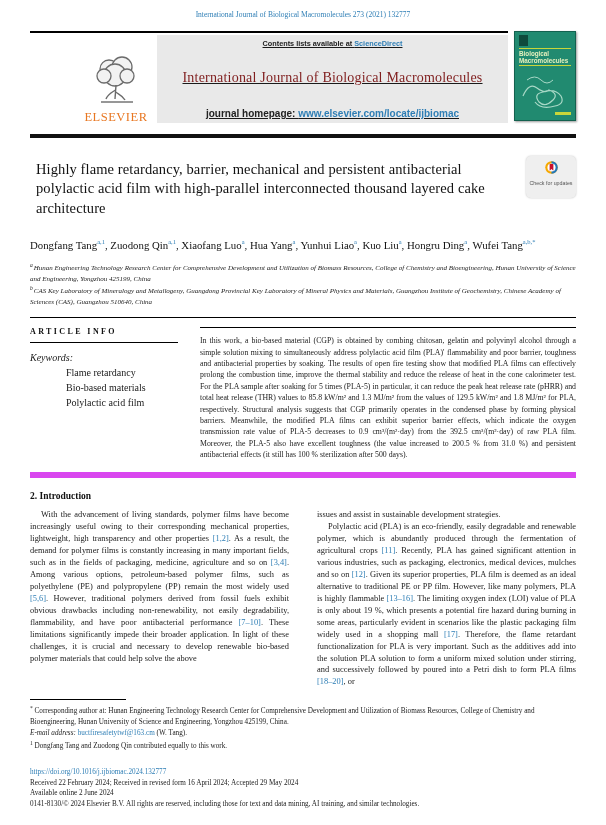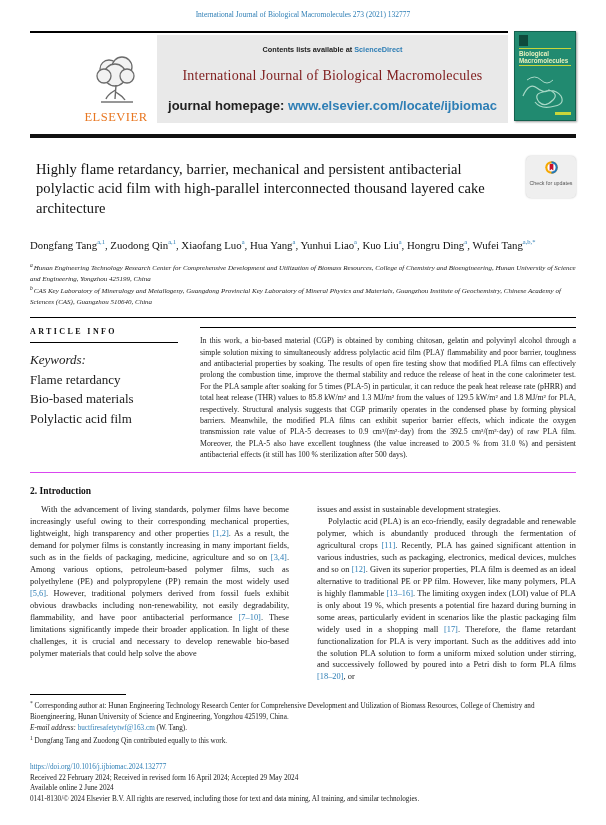--- a/index.html
+++ b/index.html
@@ -8,24 +8,24 @@
         font-family:"Liberation Serif", serif;color:#1a1a1a;}
   .link{color:#2e7eb5;text-decoration:none;cursor:pointer;}
   
   .ref-line{text-align:center;font-size:7.5px;color:#2e7eb5;margin-bottom:12px;}
   
   .header-row{display:flex;align-items:flex-start;}
   .header-main{flex:1;display:flex;border-top:2px solid #000;padding-top:2px;height:92px;}
   .logo-col{width:78px;display:flex;flex-direction:column;align-items:center;justify-content:flex-end;padding-bottom:2px;margin-left:47px;}
   .els-text{font-size:12.5px;color:#e87722;letter-spacing:0.5px;margin-top:1px;}
   .gray-box{flex:1;background:#e9e9e9;margin-left:2px;height:88px;display:flex;flex-direction:column;
-            align-items:center;justify-content:space-between;padding:10px 6px;box-sizing:border-box;}
+            align-items:center;justify-content:space-between;padding:4px 6px;box-sizing:border-box;text-decoration:underline;}
   .contents-line{font-family:"Liberation Sans", sans-serif;font-size:7.3px;font-weight:bold;color:#222;}
   .journal-title{font-size:14px;color:#7f1d1d;letter-spacing:0.2px;}
-  .homepage-line{font-family:"Liberation Sans", sans-serif;font-size:13px;font-weight:bold;color:#222;}
+  .homepage-line{font-family:"Liberation Sans", sans-serif;font-size:10px;font-weight:bold;color:#222;}
   
   .cover{width:62px;height:90px;background:#218a70;border:1px solid #14614f;margin-left:6px;
          position:relative;box-sizing:border-box;padding:3px 4px;overflow:hidden;
          font-family:"Liberation Sans", sans-serif;box-shadow:1px 1px 2px rgba(0,0,0,0.4);}
   .cover-emblem{width:9px;height:11px;background:#0e4b3c;margin-bottom:2px;}
   .cover-rule{height:1px;background:#c9d63a;margin:1px 0;}
   .cover-title{color:#e6f0bd;font-size:6.3px;font-weight:bold;line-height:1.15;}
   .cover-squiggle{position:absolute;left:2px;top:34px;}
   .cover-bar{position:absolute;right:4px;bottom:5px;width:16px;height:3px;background:#c9d63a;}
   .thick-rule{height:4px;background:#111;margin-top:7px;}
@@ -36,27 +36,27 @@
          padding:4px 2px;text-align:center;height:34px;box-shadow:0 0 2px rgba(0,0,0,0.25);flex:none;}
   .badge-text{font-family:"Liberation Sans", sans-serif;font-size:5.3px;color:#555;line-height:1.25;margin-top:1px;}
   
   .authors{margin-top:13px;font-size:10.8px;line-height:1.55;color:#111;}
   .authors sup{color:#2e7eb5;font-size:6.5px;}
   .affiliations{margin-top:7px;}
   .affil{font-size:7px;font-style:italic;line-height:1.5;color:#222;}
   .affil sup{font-size:5.5px;margin-right:1px;}
   .rule-2{height:1.5px;background:#000;margin-top:9px;}
   
-  .info-abstract{display:flex;gap:22px;padding:9px 0 12px;border-bottom:1px solid #d946ef;}
+  .info-abstract{display:flex;gap:22px;padding:9px 0 12px;border-bottom:6px solid #d946ef;}
   .info-col{width:148px;flex:none;}
   .abs-col{flex:1;}
   .sec-head{font-size:8px;font-weight:bold;letter-spacing:2.4px;color:#111;margin-bottom:6px;}
   .rule-1{height:1.2px;background:#000;}
-  .kw-label{font-size:13px;font-style:italic;margin-top:7px;line-height:1.5;}
-  .keyword{font-size:13px;line-height:1.5;}
+  .kw-label{font-size:10px;font-style:italic;margin-top:7px;line-height:1.5;}
+  .keyword{font-size:10px;line-height:1.5;margin-left:36px;}
   .abs-text{margin:7px 0 0;font-size:7.8px;line-height:1.46;text-align:justify;}
   
   .intro-head{margin:13px 0 8px;font-size:9.5px;font-weight:bold;color:#111;}
   .two-col{display:flex;gap:28px;}
   .col{flex:1;font-size:8.4px;line-height:1.42;text-align:justify;}
   .col p{margin:0;}
   .col p.indent{text-indent:11px;}
   
   .fn-rule{width:96px;height:1px;background:#000;margin-top:11px;}
   .footnotes{margin-top:4px;font-size:7.2px;line-height:1.5;color:#222;}

